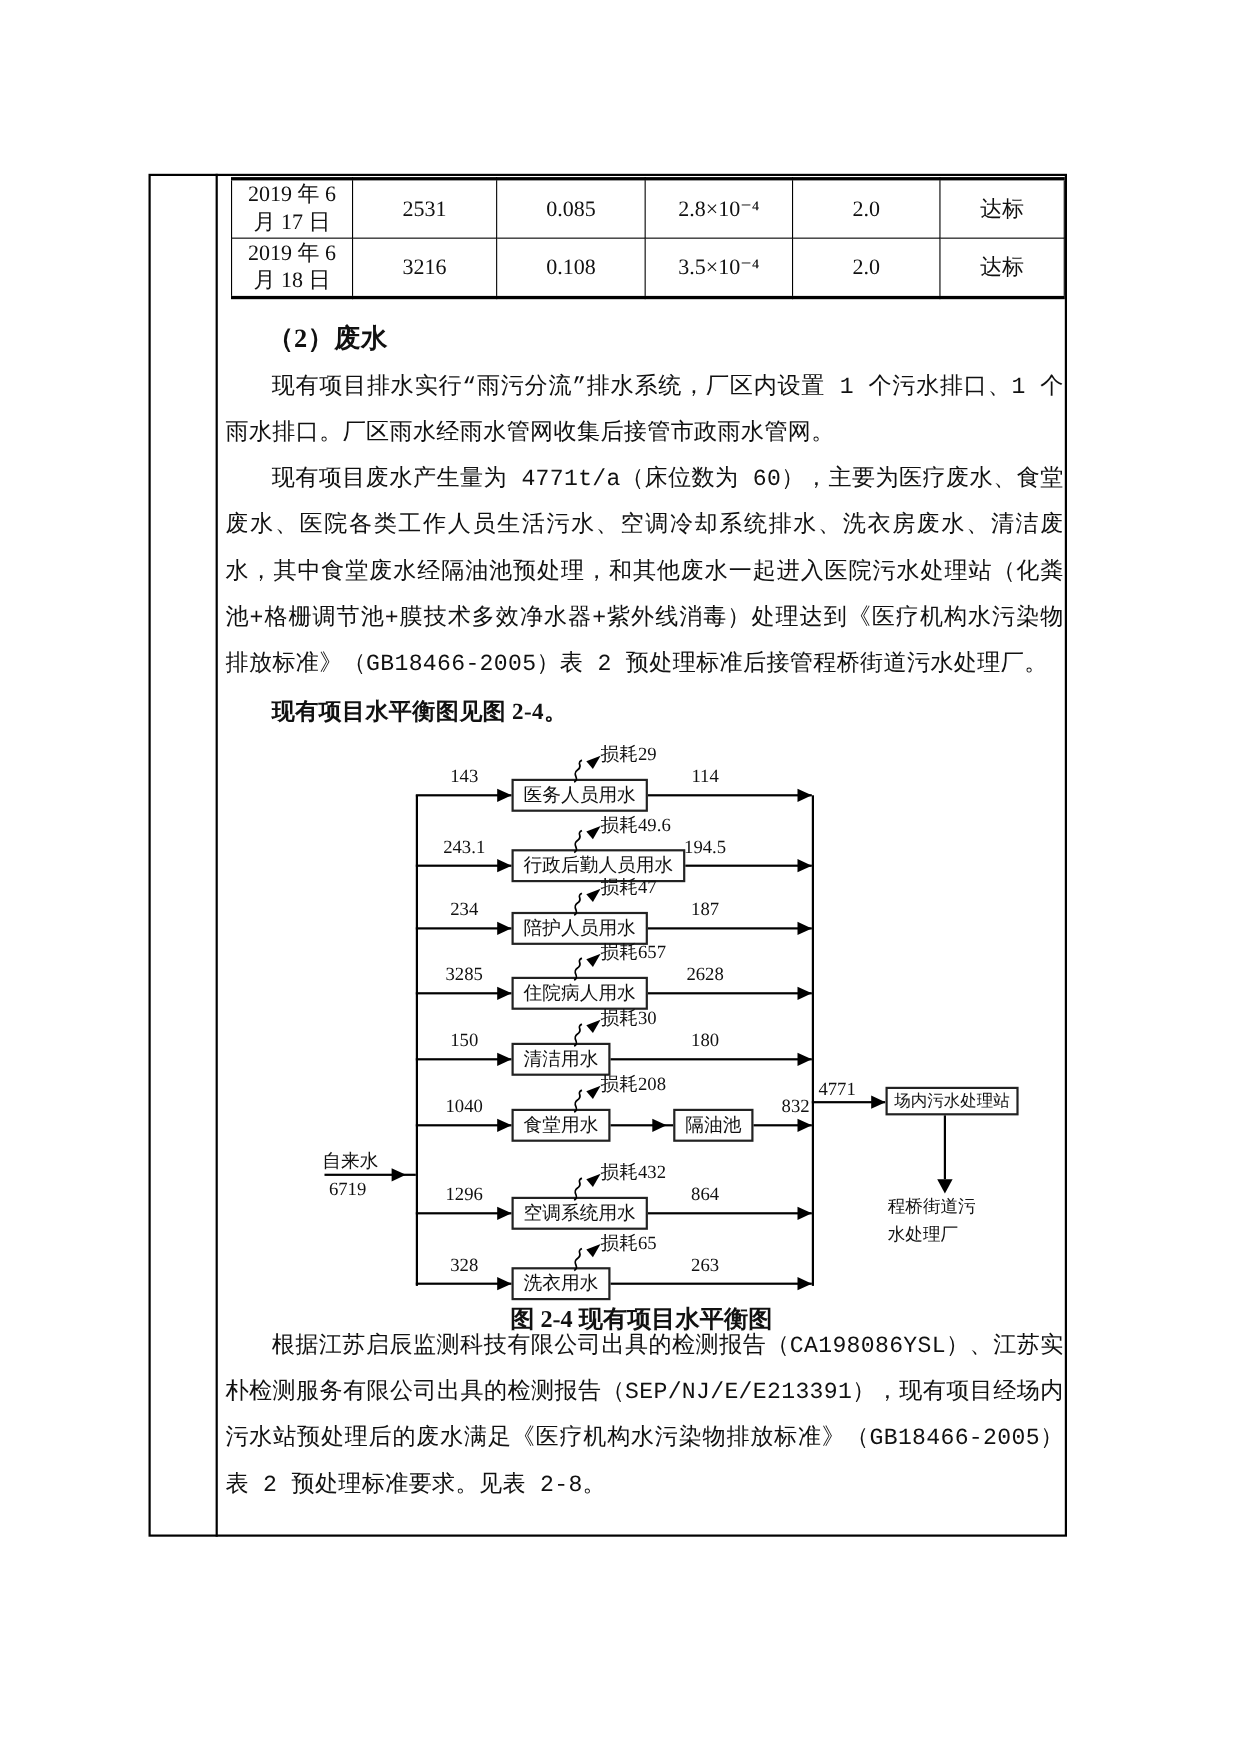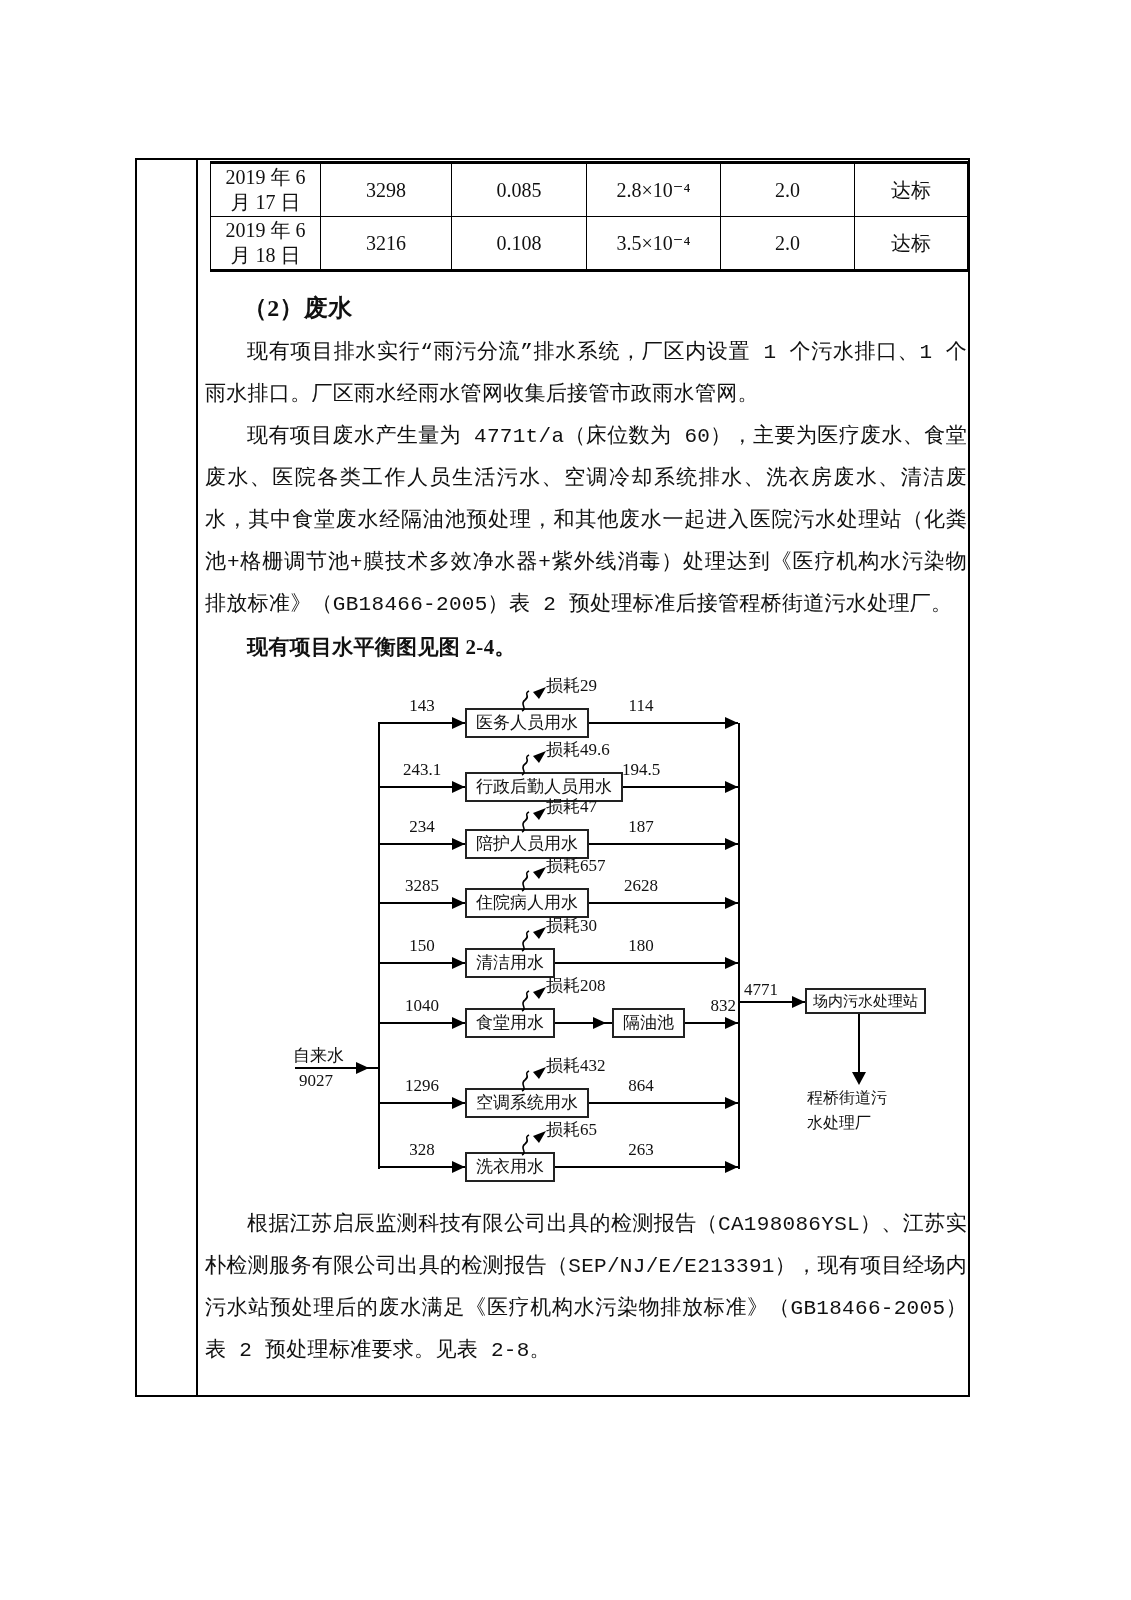--- a/index.html
+++ b/index.html
@@ -70,21 +70,21 @@
         <col style="width:131px">
         <col style="width:135px">
       <col style="width:134px">
         <col style="width:134px">
         <col style="width:113px">
     </colgroup>
     <tbody>
         <tr>
       <td class="prewrap">2019 年 6
 月 17 日</td>
-      <td>3298</td>
+      <td>2531</td>
       <td>0.085</td>
       <td>2.8×10⁻⁴</td>
       <td>2.0</td>
       <td>达标</td>
     </tr>
     <tr>
       <td class="prewrap">2019 年 6
 月 18 日</td>
       <td>3216</td>
       <td>0.108</td>
@@ -103,21 +103,21 @@
   </div>
 
   <div class="wb" id="wb">
 
     <div class="vline" style="left:182px; top:68px; height:446px;"></div>
     <div class="vline" style="left:542px; top:68px; height:446px;"></div>
 
     <div class="hline" style="left:99px; top:412px; width:83px;"></div>
     <div class="tri-r" style="left:160px; top:407px;"></div>
     <div class="lbl-left" style="left:97px; top:391px;">自来水</div>
-    <div class="lbl-left" style="left:103px; top:416px;">9027</div>
+    <div class="lbl-left" style="left:103px; top:416px;">6719</div>
 
     <div class="hline" style="left:542px; top:346px; width:67px;"></div>
     <div class="tri-r" style="left:596px; top:341px;"></div>
     <div class="lbl-left" style="left:548px; top:325px;">4771</div>
     <div class="station-box" style="left:609px; top:333px;">场内污水处理站</div>
     <div class="vline" style="left:662px; top:359px; height:58px;"></div>
     <div class="tri-d" style="left:656px; top:417px;"></div>
     <div class="plant-label prewrap" style="left:611px; top:430px;">程桥街道污
 水处理厂</div>
   <div class="wb-rowgroup">
@@ -228,19 +228,20 @@
         <path d="M4 24 c6 -3 -3 -7 3 -11 c6 -4 -2 -6 4 -9" fill="none" stroke="#000" stroke-width="1.6"></path>
         <polygon points="28,0 15,5 21,12" fill="#000"></polygon>
       </svg>
       <div class="lbl-left ls" style="left: 350px; top: 465px;">损耗65</div>
       <div class="lbl li" style="left: 192px; top: 485px; width: 68px;">328</div>
       <div class="lbl lo" style="left: 385px; top: 485px; width: 120px;">263</div>
 
     </div>
     </div>
 
+  <div class="fig-caption">图 2-4 现有项目水平衡图</div>
 
   <div class="textblock tb2">
     <p class="para">根据江苏启辰监测科技有限公司出具的检测报告（CA198086YSL）、江苏实朴检测服务有限公司出具的检测报告（SEP/NJ/E/E213391），现有项目经场内污水站预处理后的废水满足《医疗机构水污染物排放标准》（GB18466-2005）表 2 预处理标准要求。见表 2-8。</p>
   </div>
 
   <div class="page-number">—22—</div>
 </div>
 
 </body></html>

